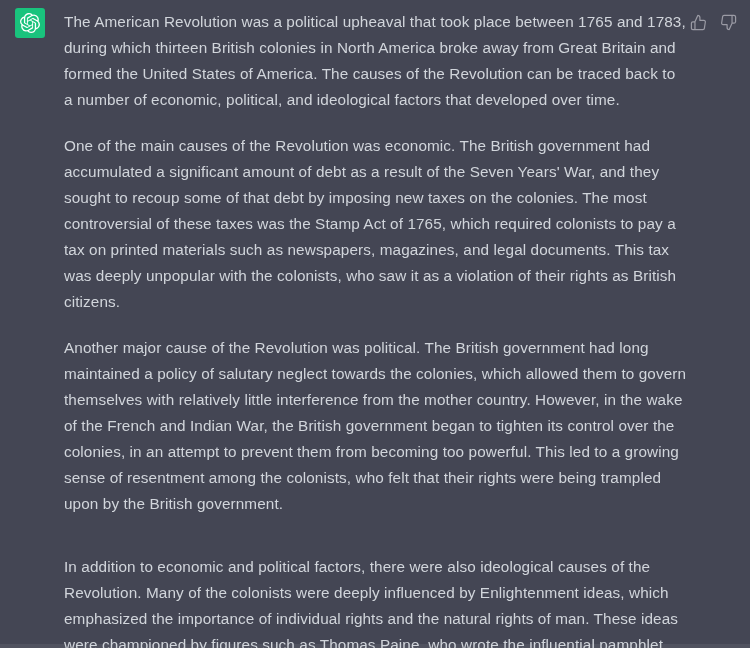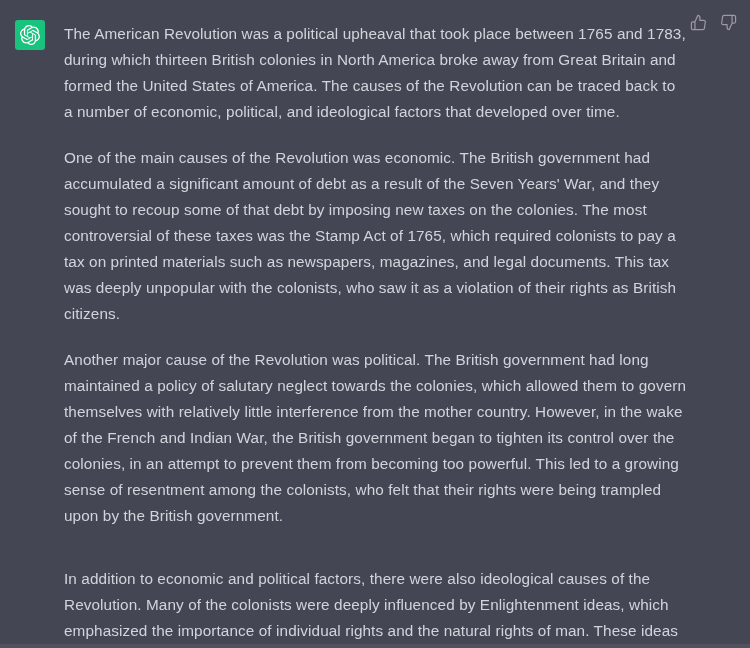--- a/index.html
+++ b/index.html
@@ -17,21 +17,21 @@
     background: var(--bg);
     font-family: "Liberation Sans", "DejaVu Sans", sans-serif;
   }
   .message-row {
     position: relative;
     width: 750px;
     height: 644px;
     background: var(--bg);
     display: flex;
     align-items: flex-start;
-    padding: 20px 60px 0 15px;
+    padding: 8px 60px 0 15px;
   }
   .avatar {
     flex: 0 0 auto;
     width: 30px;
     height: 30px;
     border-radius: 3px;
     background: var(--avatar-bg);
     display: flex;
     align-items: center;
     justify-content: center;

